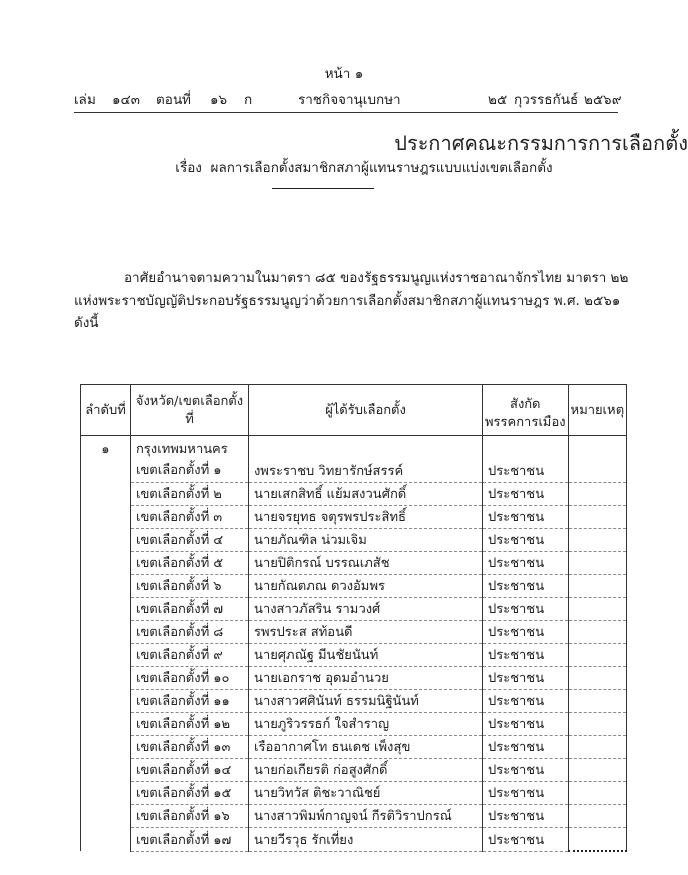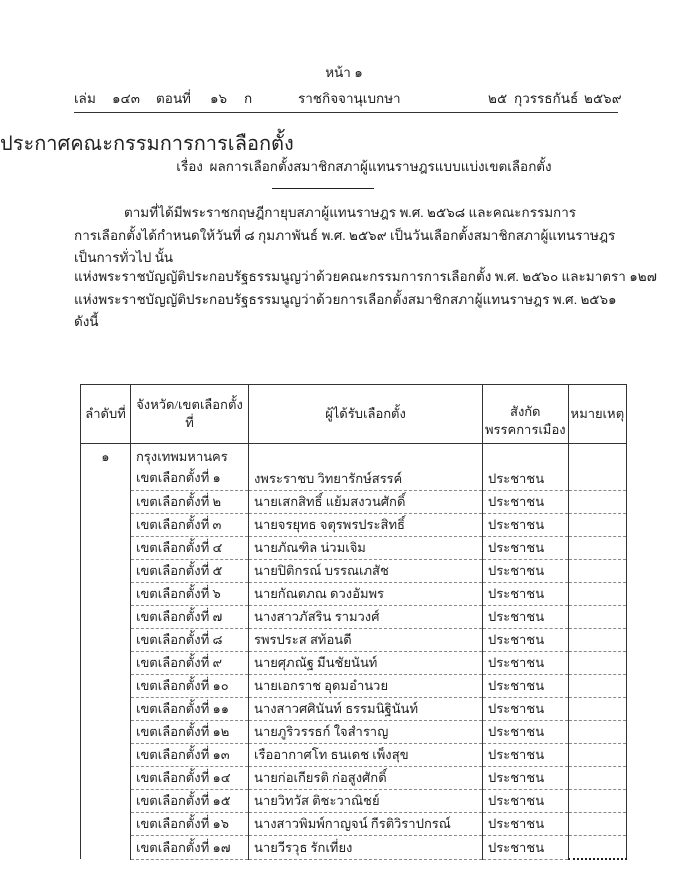--- a/index.html
+++ b/index.html
@@ -1,41 +1,41 @@
 <!DOCTYPE html>
 <html><head>
 <meta charset="utf-8">
 <style>
   html, body { margin: 0; padding: 0; background: #ffffff; }
   body {
     width: 688px; height: 875px; overflow: hidden; position: relative;
     font-family: "DejaVu Sans", "Liberation Sans", sans-serif;
     color: #222222;
   }
-  .page { position: absolute; left: 0; top: 0; width: 688px; height: 875px; font-family: Liberation Serif, serif; }
+  .page { position: absolute; left: 0; top: 0; width: 688px; height: 875px; }
 
   
   .page-no {
     position: absolute; left: 0; width: 688px; top: 64px;
     text-align: center; font-size: 13.5px; line-height: 18px;
   }
   .running {
     position: absolute; left: 74px; top: 90px; width: 544px;
     font-size: 13.5px; line-height: 18px; height: 20px;
   }
   .running span { position: absolute; top: 0; white-space: nowrap; }
   .rule {
     position: absolute; left: 74px; top: 112px; width: 544px;
     border-top: 1.5px solid #333333;
   }
 
   
   .title {
     position: absolute; left: 0; width: 688px; top: 130px;
-    text-align: left; font-size: 20px; line-height: 26px;
+    text-align: right; font-size: 20px; line-height: 26px;
   }
   .subject {
     position: absolute; left: 0; width: 688px; top: 158px;
     text-align: center; font-size: 13.5px; line-height: 18px; margin-left: 20px;
   }
   .short-rule {
     position: absolute; left: 272px; top: 188px; width: 102px;
     border-top: 1.3px solid #222222;
   }
 
@@ -57,21 +57,21 @@
   }
   table.results col.c1 { width: 50px; }
   table.results col.c2 { width: 118px; }
   table.results col.c3 { width: 234px; }
   table.results col.c4 { width: 82px; }
   table.results col.c5 { width: 57px; }
   table.results th {
     font-weight: normal; text-align: center; vertical-align: middle;
     border: 1px solid #333333; height: 44px; padding: 0 2px; line-height: 18px;
   }
-  table.results th.cell-party { padding-top: 14px; }
+  table.results th.cell-party { padding-top: 6px; }
   table.results td {
     border-left: 1px solid #333333; border-right: 1px solid #333333;
     border-top: 1px dashed #8a8a8a; border-bottom: 1px dashed #8a8a8a;
     height: 22px; padding: 0 5px; line-height: 22px; white-space: nowrap;
     vertical-align: bottom;
   }
   table.results td.col-no {
     text-align: center; vertical-align: top; border-top: 1px solid #333333;
     border-bottom: none; padding-top: 2px;
   }
@@ -101,28 +101,23 @@
     <span style="left:510px">๒๕๖๙</span>
   </div>
   <div class="rule"></div>
 
   <div class="title">ประกาศคณะกรรมการการเลือกตั้ง</div>
   <div class="subject">
     <span>เรื่อง</span>&nbsp;&nbsp;<span>ผลการเลือกตั้งสมาชิกสภาผู้แทนราษฎรแบบแบ่งเขตเลือกตั้ง</span>
   </div>
   <div class="short-rule"></div>
 
-  <div class="para p1">
-    <span class="l indent">ตามที่ได้มีพระราชกฤษฎีกายุบสภาผู้แทนราษฎร  พ.ศ.  ๒๕๖๘  และคณะกรรมการ</span>
-    <span class="l">การเลือกตั้งได้กำหนดให้วันที่  ๘  กุมภาพันธ์  พ.ศ.  ๒๕๖๙  เป็นวันเลือกตั้งสมาชิกสภาผู้แทนราษฎร</span>
-    <span class="l">เป็นการทั่วไป  นั้น</span>
-  </div>
 
   <div class="para p2">
-    <span class="l">แห่งพระราชบัญญัติประกอบรัฐธรรมนูญว่าด้วยคณะกรรมการการเลือกตั้ง  พ.ศ.  ๒๕๖๐  และมาตรา  ๑๒๗</span>
+    <span class="l indent">อาศัยอำนาจตามความในมาตรา  ๘๕  ของรัฐธรรมนูญแห่งราชอาณาจักรไทย  มาตรา  ๒๒</span>
     <span class="l">แห่งพระราชบัญญัติประกอบรัฐธรรมนูญว่าด้วยการเลือกตั้งสมาชิกสภาผู้แทนราษฎร  พ.ศ.  ๒๕๖๑</span>
     <span class="l">ดังนี้</span>
   </div>
 
   <table class="results">
     <colgroup>
       <col class="c1">
         <col class="c2">
         <col class="c3">
         <col class="c4">

